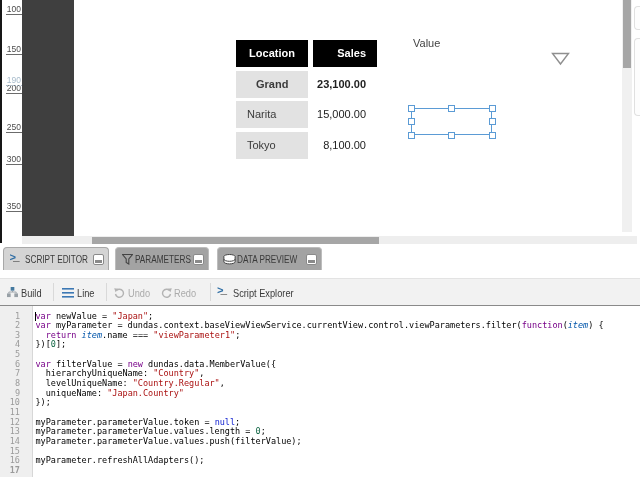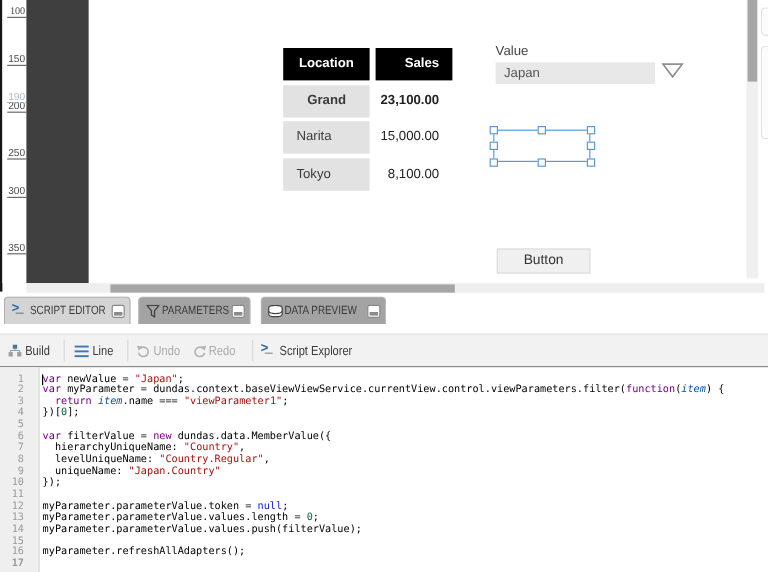--- a/index.html
+++ b/index.html
@@ -98,21 +98,21 @@
   #cursor { position:absolute; left:34.5px; top:6px; width:1px; height:9px; background:#000; }
 </style>
 </head>
 <body>
 
 <div id="app">
 
   <div id="left-edge" class="abs"></div>
 
   <div id="ruler" class="abs">
-      <div class="ruler-tick" style="top: 4px; height: 10px; font-family: Liberation Serif, serif;">
+      <div class="ruler-tick" style="top: 4px; height: 10px;">
         <span class="lbl">100</span>
         <span class="line"></span>
       </div>
       <div class="ruler-tick" style="top: 44px; height: 10px;">
         <span class="lbl">150</span>
         <span class="line"></span>
       </div>
       <div class="ruler-tick" style="top: 83px; height: 10px;">
         <span class="lbl">200</span>
         <span class="line"></span>
@@ -144,40 +144,36 @@
         <div class="tcell th" style="left: 239px; top: 40px; width: 64px; height: 27px; text-align: right; line-height: 27px; padding-right: 11px;">Sales</div>
         <div class="tcell trowlbl bold" style="left: 162px; top: 70.5px; width: 72px; height: 27px; padding-left: 20px; line-height: 27px;">Grand Total</div>
         <div class="tcell tval bold" style="left: 239px; top: 70.5px; width: 64px; height: 27px; padding-right: 11px; line-height: 27px;">23,100.00</div>
         <div class="tcell trowlbl" style="left: 162px; top: 101px; width: 72px; height: 27px; padding-left: 11px; line-height: 27px;">Narita</div>
         <div class="tcell tval" style="left: 239px; top: 101px; width: 64px; height: 27px; padding-right: 11px; line-height: 27px;">15,000.00</div>
         <div class="tcell trowlbl" style="left: 162px; top: 131.5px; width: 72px; height: 27px; padding-left: 11px; line-height: 27px;">Tokyo</div>
         <div class="tcell tval" style="left: 239px; top: 131.5px; width: 64px; height: 27px; padding-right: 11px; line-height: 27px;">8,100.00</div>
       </div>
 
     <div id="value-label" class="abs">Value</div>
-    <div id="value-combo" class="abs">
-      <span class="vtext">Japan</span>
-    </div>
     <svg id="value-arrow" class="abs" width="19" height="14" viewBox="0 0 19 14">
       <polygon points="1.5,1.5 17.5,1.5 9.5,12" fill="#ffffff" stroke="#8f8f8f" stroke-width="1.4"></polygon>
     </svg>
 
     <div id="sel-rect" class="abs"></div>
     <div id="handles">
         <div class="handle" style="left: 333.5px; top: 104.5px;"></div>
         <div class="handle" style="left: 374px; top: 104.5px;"></div>
         <div class="handle" style="left: 414.5px; top: 104.5px;"></div>
         <div class="handle" style="left: 333.5px; top: 118px;"></div>
         <div class="handle" style="left: 414.5px; top: 118px;"></div>
         <div class="handle" style="left: 333.5px; top: 131.5px;"></div>
         <div class="handle" style="left: 374px; top: 131.5px;"></div>
         <div class="handle" style="left: 414.5px; top: 131.5px;"></div>
       </div>
 
-    <div id="push-btn" class="abs">Button</div>
   </div>
 
   <div id="v-scroll-track" class="abs"></div>
   <div id="v-scroll-thumb" class="abs"></div>
   <div id="right-strip" class="abs">
     <div class="flyout-tab" style="top:6px; height:24px;"></div>
     <div class="flyout-tab" style="top:38px; height:78px;"></div>
   </div>
   <div id="h-scroll-track" class="abs"></div>
   <div id="h-scroll-thumb" class="abs"></div>

